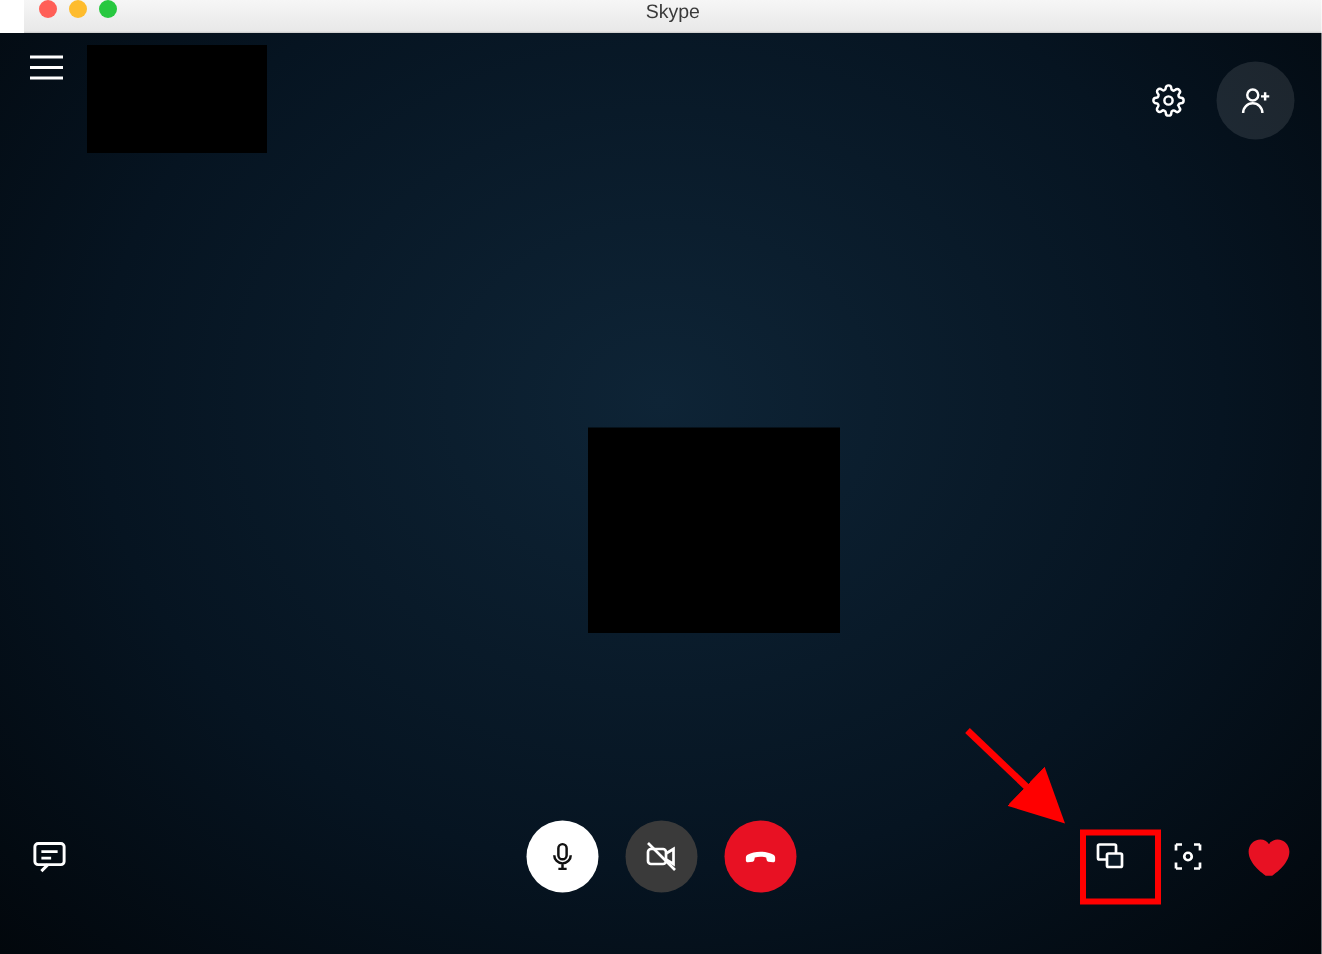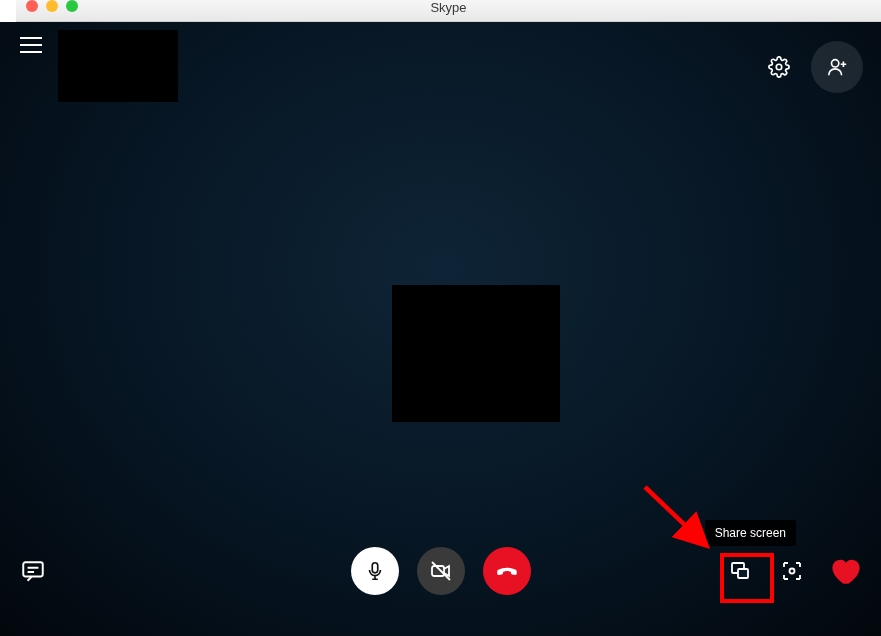--- a/index.html
+++ b/index.html
@@ -239,21 +239,20 @@
         </svg>
       </div>
       <div class="heart-icon">
         <svg viewBox="0 0 24 24" width="34" height="34" fill="currentColor">
           <path d="M12 21s-8-5.2-8-11.2C4 6.5 6.5 4 9.6 4c1.7 0 3.2.9 4 2.2C14.4 4.9 15.9 4 17.6 4 20.7 4 23.2 6.5 23.2 9.8c0 6-8 11.2-8 11.2H12z" transform="translate(-1.6 0)"></path>
         </svg>
       </div>
     </div>
   </div>
 
-  <div class="tooltip">Share screen</div>
 
   <div class="share-highlight"></div>
 
   <svg class="arrow" viewBox="0 0 100 100">
     <defs>
       <marker id="ah" markerWidth="8" markerHeight="8" refX="6" refY="4" orient="auto">
         <path d="M0,0 L8,4 L0,8 Z" fill="#ff0000"></path>
       </marker>
     </defs>
     <path d="M10 10 L75 72" stroke="#ff0000" stroke-width="5" fill="none" marker-end="url(#ah)"></path>

